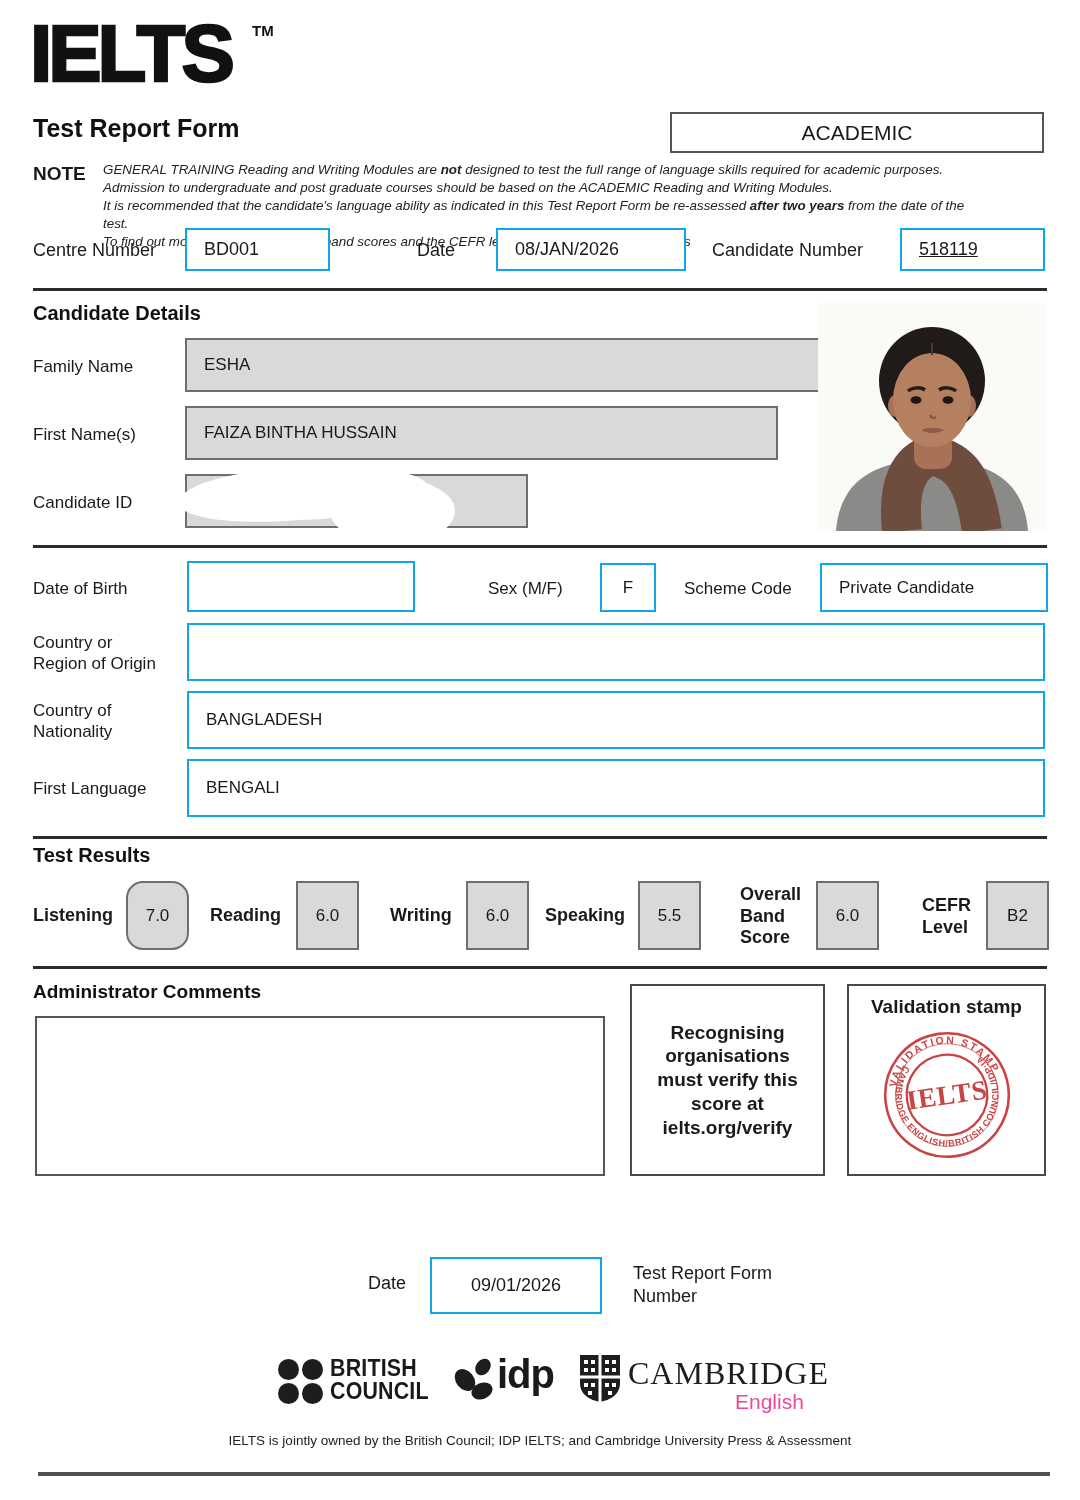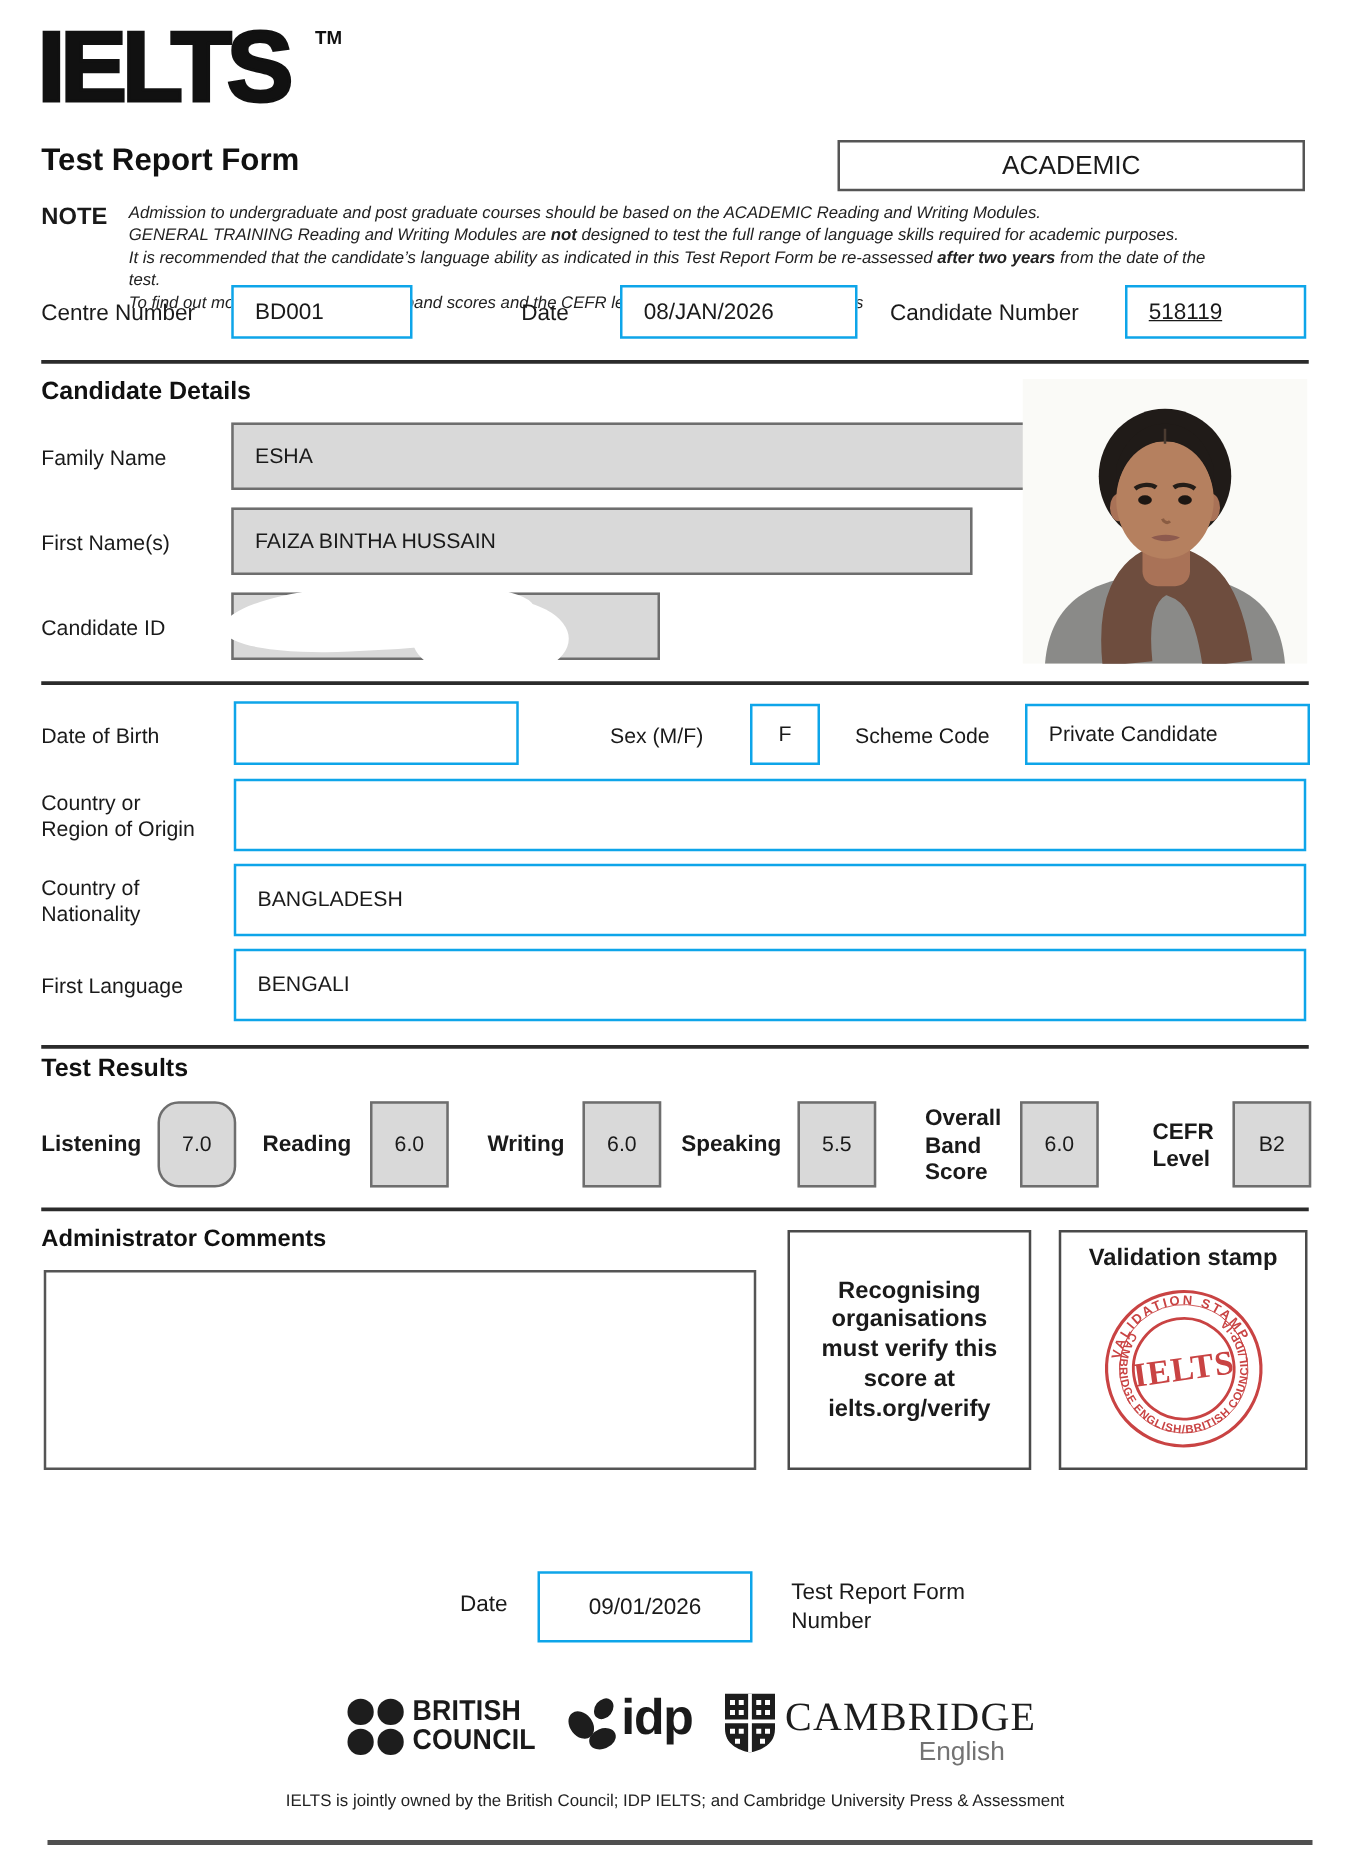--- a/index.html
+++ b/index.html
@@ -32,38 +32,38 @@
         font-weight:bold;font-size:19px;line-height:1.25;box-sizing:border-box;padding:10px;}
   .valbox{position:absolute;left:847px;top:984px;width:199px;height:192px;border:2px solid #4a4a4a;
         box-sizing:border-box;}
   .footer{position:absolute;left:0;top:1433px;width:1080px;text-align:center;font-size:13.5px;color:#222;}
   .bline{position:absolute;left:38px;top:1472px;width:1012px;height:4px;background:#4f4f4f;}
   .bc-text{position:absolute;left:330px;top:1357px;font-size:23px;font-weight:bold;line-height:.98;
         letter-spacing:.2px;transform:scaleX(.93);transform-origin:left;}
   .idp-text{position:absolute;left:497px;top:1352px;font-size:40px;font-weight:bold;letter-spacing:-1px;}
   .cam-text{position:absolute;left:628px;top:1355px;font-family:"Liberation Serif","DejaVu Serif",serif;
         font-size:32px;letter-spacing:1px;color:#1d1d1d;}
-  .cam-sub{position:absolute;left:735px;top:1390px;font-size:21px;color:#737373;}
+  .cam-sub{position:absolute;left:735px;top:1390px;font-size:21px;color:#ec4899;}
 </style>
 </head>
 <body>
 
 <div id="page">
 
   <div class="logo">IELTS</div>
   <div class="tm">TM</div>
   <div class="title">Test Report Form</div>
   <div class="module-box">
     <span>ACADEMIC</span>
   </div>
 
   <div class="note-lbl">NOTE</div>
   <div class="note">
+    <div><span>GENERAL TRAINING Reading and Writing Modules are </span><b>not</b><span> designed to test the full range of language skills required for academic purposes.</span></div>
     <div>Admission to undergraduate and post graduate courses should be based on the ACADEMIC Reading and Writing Modules.</div>
-    <div><span>GENERAL TRAINING Reading and Writing Modules are </span><b>not</b><span> designed to test the full range of language skills required for academic purposes.</span></div>
     <div><span>It is recommended that the candidate’s language ability as indicated in this Test Report Form be re-assessed </span><b>after two years</b><span> from the date of the test.</span></div>
     <div>To find out more about IELTS, IELTS band scores and the CEFR levels, please visit ielts.org/scores</div>
   </div>
 
   <div class="lbl" style="left:33px;top:239px;font-size:18px;">Centre Number</div>
   <div class="box pad" style="left:185px;top:228px;width:145px;height:43px;font-size:18px;">
       <span>BD001</span>
     </div>
   <div class="lbl" style="left:417px;top:239px;font-size:18px;">Date</div>
   <div class="box pad" style="left:496px;top:228px;width:190px;height:43px;font-size:18px;">

